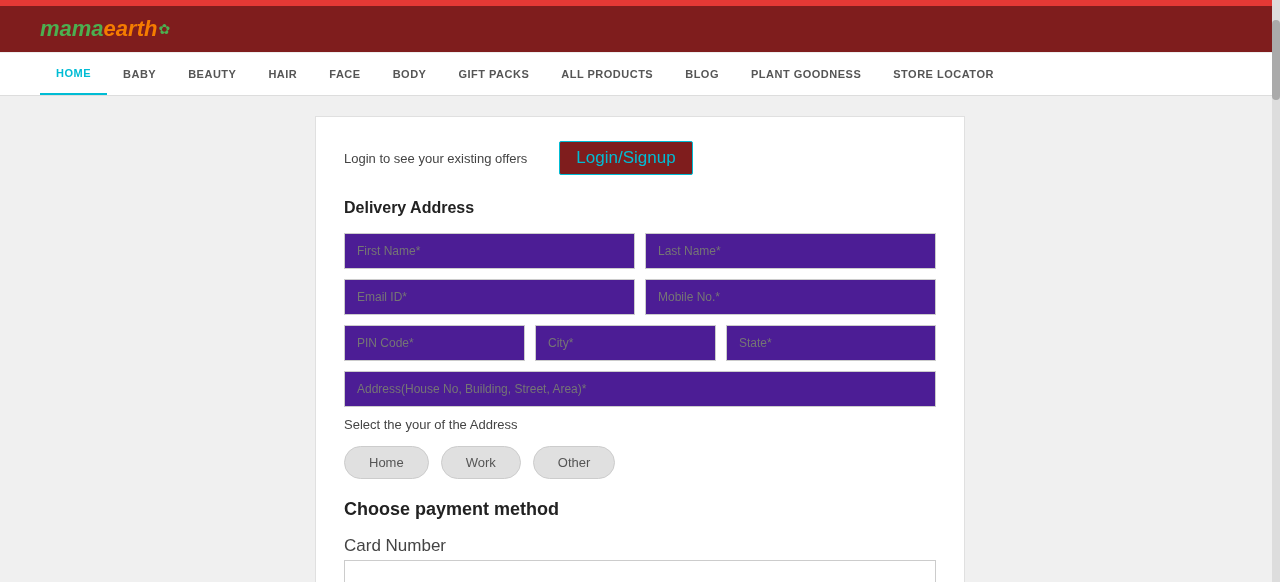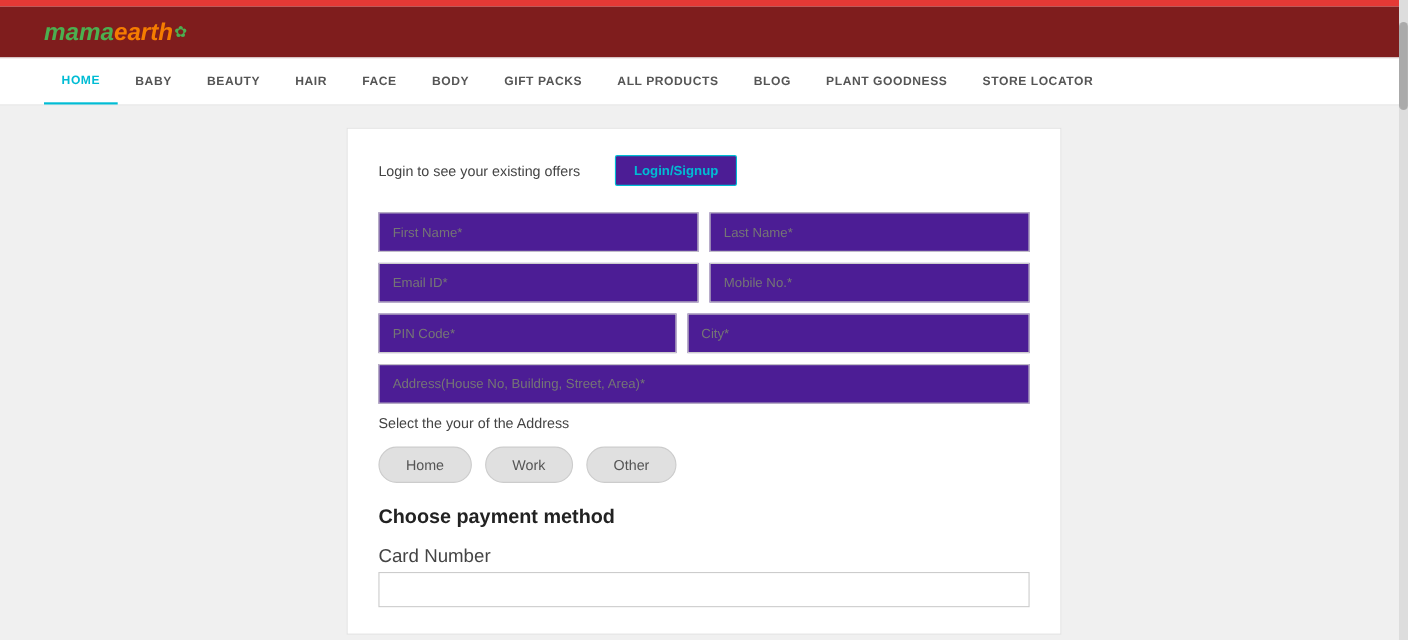--- a/index.html
+++ b/index.html
@@ -86,26 +86,25 @@
       gap: 32px;
       margin-bottom: 24px;
     }
     .login-text {
       font-size: 13px;
       color: #444;
     }
     .login-btn {
       border: 1.5px solid #00bcd4;
       color: #00bcd4;
-      background: #4c1d95;
+      background: #7f1d1d;
       padding: 6px 16px;
-      font-size: 12px;
+      font-size: 17px;
       cursor: pointer;
       border-radius: 2px;
-      font-weight: bold;
     }
 
     
     .section-title {
       font-size: 16px;
       font-weight: bold;
       color: #222;
       margin-bottom: 16px;
     }
 
@@ -224,34 +223,36 @@
 </nav>
 
 <div class="main-content">
   <div class="form-container">
 
     <div class="login-bar">
       <span class="login-text">Login to see your existing offers</span>
       <button class="login-btn">Login/Signup</button>
     </div>
 
+    <div class="section-title">Delivery Address</div>
 
     <div class="form-row">
       <input class="form-input" type="text" placeholder="First Name*" style="">
       <input class="form-input" type="text" placeholder="Last Name*" style="">
     </div>
 
     <div class="form-row">
       <input class="form-input" type="text" placeholder="Email ID*" style="">
       <input class="form-input" type="text" placeholder="Mobile No.*" style="">
     </div>
 
     <div class="form-row">
       <input class="form-input" type="text" style="flex: 0.6 1 0%;" placeholder="PIN Code*">
       <input class="form-input" type="text" style="flex: 0.7 1 0%;" placeholder="City*">
+      <input class="form-input" type="text" style="flex: 1 1 0%;" placeholder="State*">
     </div>
 
     <div class="form-row">
       <input class="form-input full" type="text" placeholder="Address(House No, Building, Street, Area)*" style="">
     </div>
 
     <div class="address-type-label">Select the your of the Address</div>
     <div class="address-type-buttons">
       <button class="addr-btn">Home</button>
       <button class="addr-btn">Work</button>

